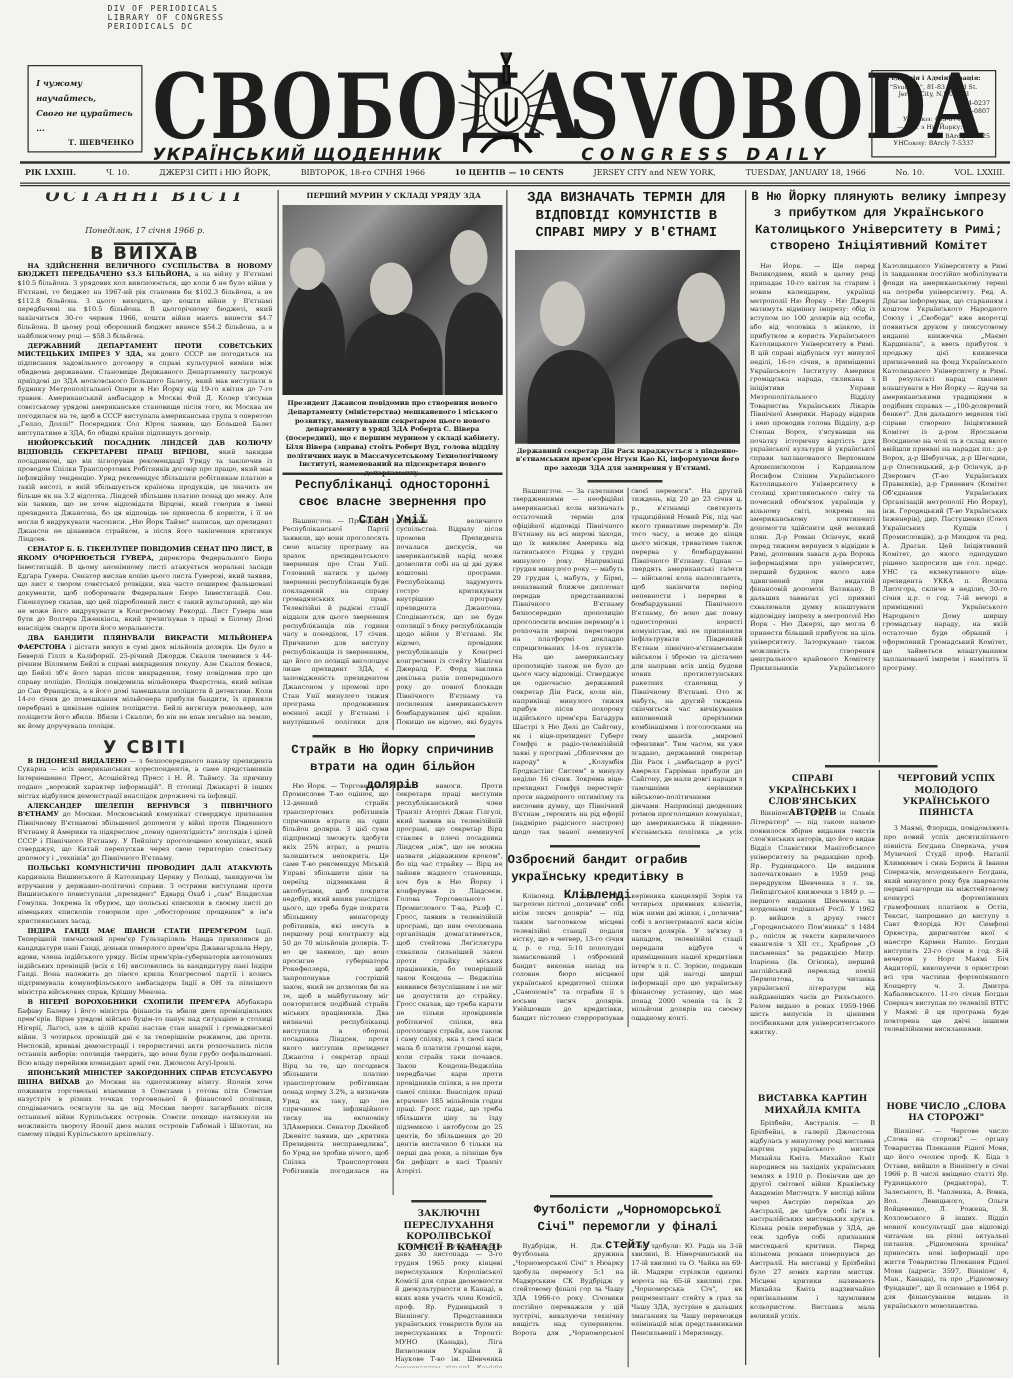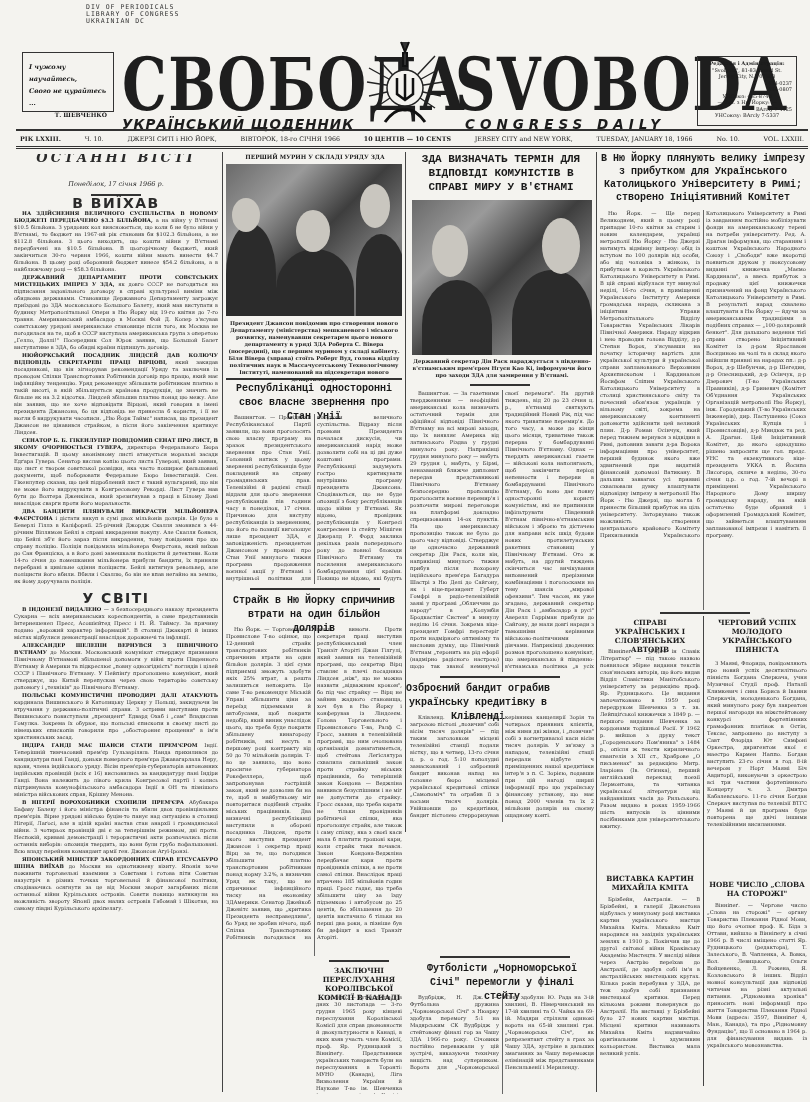--- a/index.html
+++ b/index.html
@@ -1,20 +1,20 @@
 <!DOCTYPE html>
 <html><head>
 <meta charset="utf-8">
 <style>
   * { box-sizing: border-box; margin: 0; padding: 0; }
   html, body { width: 810px; height: 1102px; background: #f4f3ef; overflow: hidden; }
   body { position: relative; font-family: "DejaVu Serif", serif; color: #1c1c1c; }
   .abs { position: absolute; }
   .stamp { left: 86px; top: 4px; font-family: "DejaVu Sans Mono", monospace; font-size: 6.5px; line-height: 7px; letter-spacing: 1px; color: #333; }
-  .motto { left: 22px; top: 52px; width: 92px; height: 60px; border: 1px solid #333; padding: 8px 6px; font-size: 6.5px; font-style: italic; line-height: 12px; font-weight: bold; }
+  .motto { left: 22px; top: 52px; width: 92px; height: 70px; border: 1px solid #333; padding: 8px 6px; font-size: 6.5px; font-style: italic; line-height: 12px; font-weight: bold; }
   .motto .auth { text-align: right; font-style: normal; font-size: 6px; }
   .title-uk { left: 122px; top: 52px; font-family: "DejaVu Serif", serif; font-weight: bold; font-size: 72px; line-height: 66px; letter-spacing: 2px; color: #1e1e1e; transform: scaleX(0.78); transform-origin: left top; }
   .sub-uk { left: 122px; top: 116px; font-family: "DejaVu Sans", sans-serif; font-weight: bold; font-style: italic; font-size: 13.5px; letter-spacing: 1px; }
   .emblem { left: 365px; top: 38px; width: 80px; height: 88px; }
   .title-en { left: 455px; top: 52px; font-family: "DejaVu Serif", serif; font-weight: bold; font-size: 72px; line-height: 66px; letter-spacing: 2px; color: #1e1e1e; transform: scaleX(0.78); transform-origin: left top; }
   .sub-en { left: 465px; top: 116px; font-family: "DejaVu Sans", sans-serif; font-weight: bold; font-style: italic; font-size: 13.5px; letter-spacing: 5px; }
   .addr { left: 697px; top: 56px; width: 100px; height: 70px; border: 1px solid #333; padding: 3px 4px; font-size: 5px; line-height: 6.5px; text-align: center; }
   .dateline { left: 16px; top: 129px; width: 792px; height: 20px; border-top: 2px solid #333; border-bottom: 3px double #333; display: flex; justify-content: space-between; align-items: center; font-size: 6.3px; padding: 0 4px; white-space: nowrap; }
   .col { position: absolute; font-size: 5.2px; line-height: 7px; text-align: justify; color: #2a2a2a; overflow: hidden; }
   .col p { margin-bottom: 1px; text-indent: 8px; }
@@ -31,21 +31,21 @@
   .photo .face { position: absolute; border-radius: 50%; background: #c9c6bf; }
   .caption { position: absolute; font-size: 5.3px; line-height: 7px; text-align: center; font-weight: bold; color: #222; }
   .two { column-count: 2; column-gap: 6px; column-rule: 1px solid #666; }
 </style>
 </head>
 <body>
 
 <div class="abs stamp">
   <div>DIV OF PERIODICALS</div>
   <div>LIBRARY OF CONGRESS</div>
-  <div>UKRAINIAN DC</div>
+  <div>PERIODICALS DC</div>
 </div>
 
 <div class="abs motto">
   <div>І чужому научайтесь,</div>
   <div>Свого не цурайтесь ...</div>
   <div class="auth">Т. ШЕВЧЕНКО</div>
 </div>
 
 <div class="abs title-uk">СВОБОДА</div>
 <div class="abs sub-uk">УКРАЇНСЬКИЙ ЩОДЕННИК</div>

